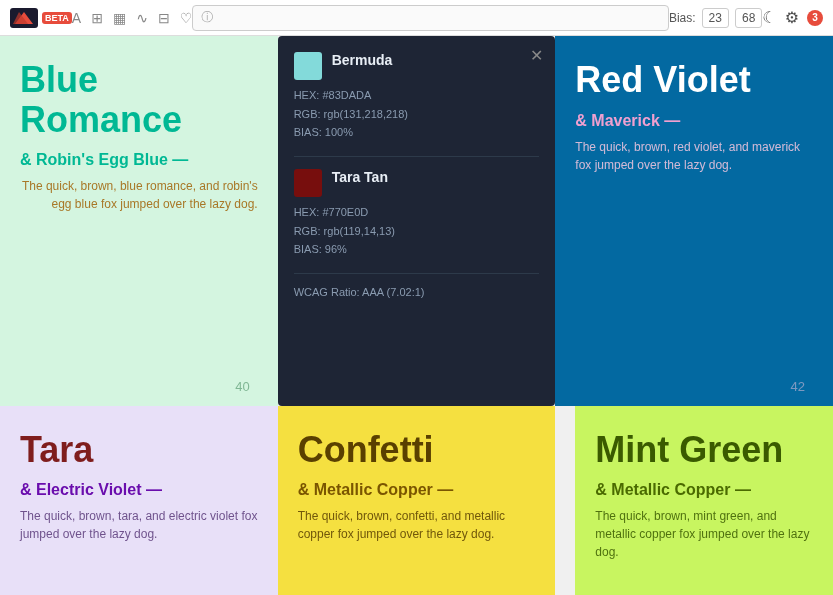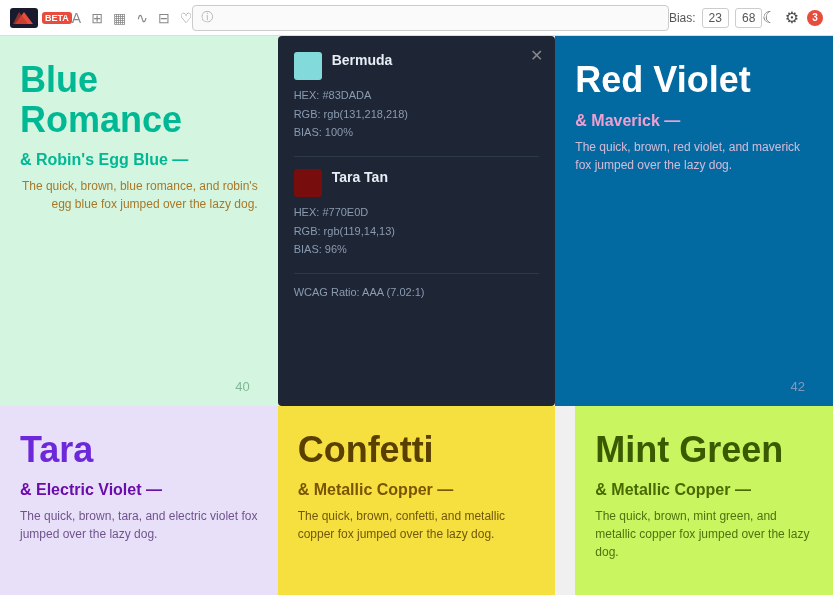--- a/index.html
+++ b/index.html
@@ -202,21 +202,21 @@
     }
     .card-red-violet .card-title { color: #fff; }
     .card-red-violet .card-subtitle { color: #f0a0d0; }
     .card-red-violet .card-body { color: #f5c8e0; }
     .card-red-violet .card-number { color: #f5c8e0; }
 
     
     .card-tara {
       background: #e8e0f8;
     }
-    .card-tara .card-title { color: #6d28d9; }
+    .card-tara .card-title { color: #7f1d1d; }
     .card-tara .card-subtitle { color: #6a0dad; }
     .card-tara .card-body { color: #5a3a7a; }
 
     
     .card-confetti {
       background: #f5e040;
     }
     .card-confetti .card-title { color: #5a4000; }
     .card-confetti .card-subtitle { color: #7a5500; }
     .card-confetti .card-body { color: #5a4000; }

